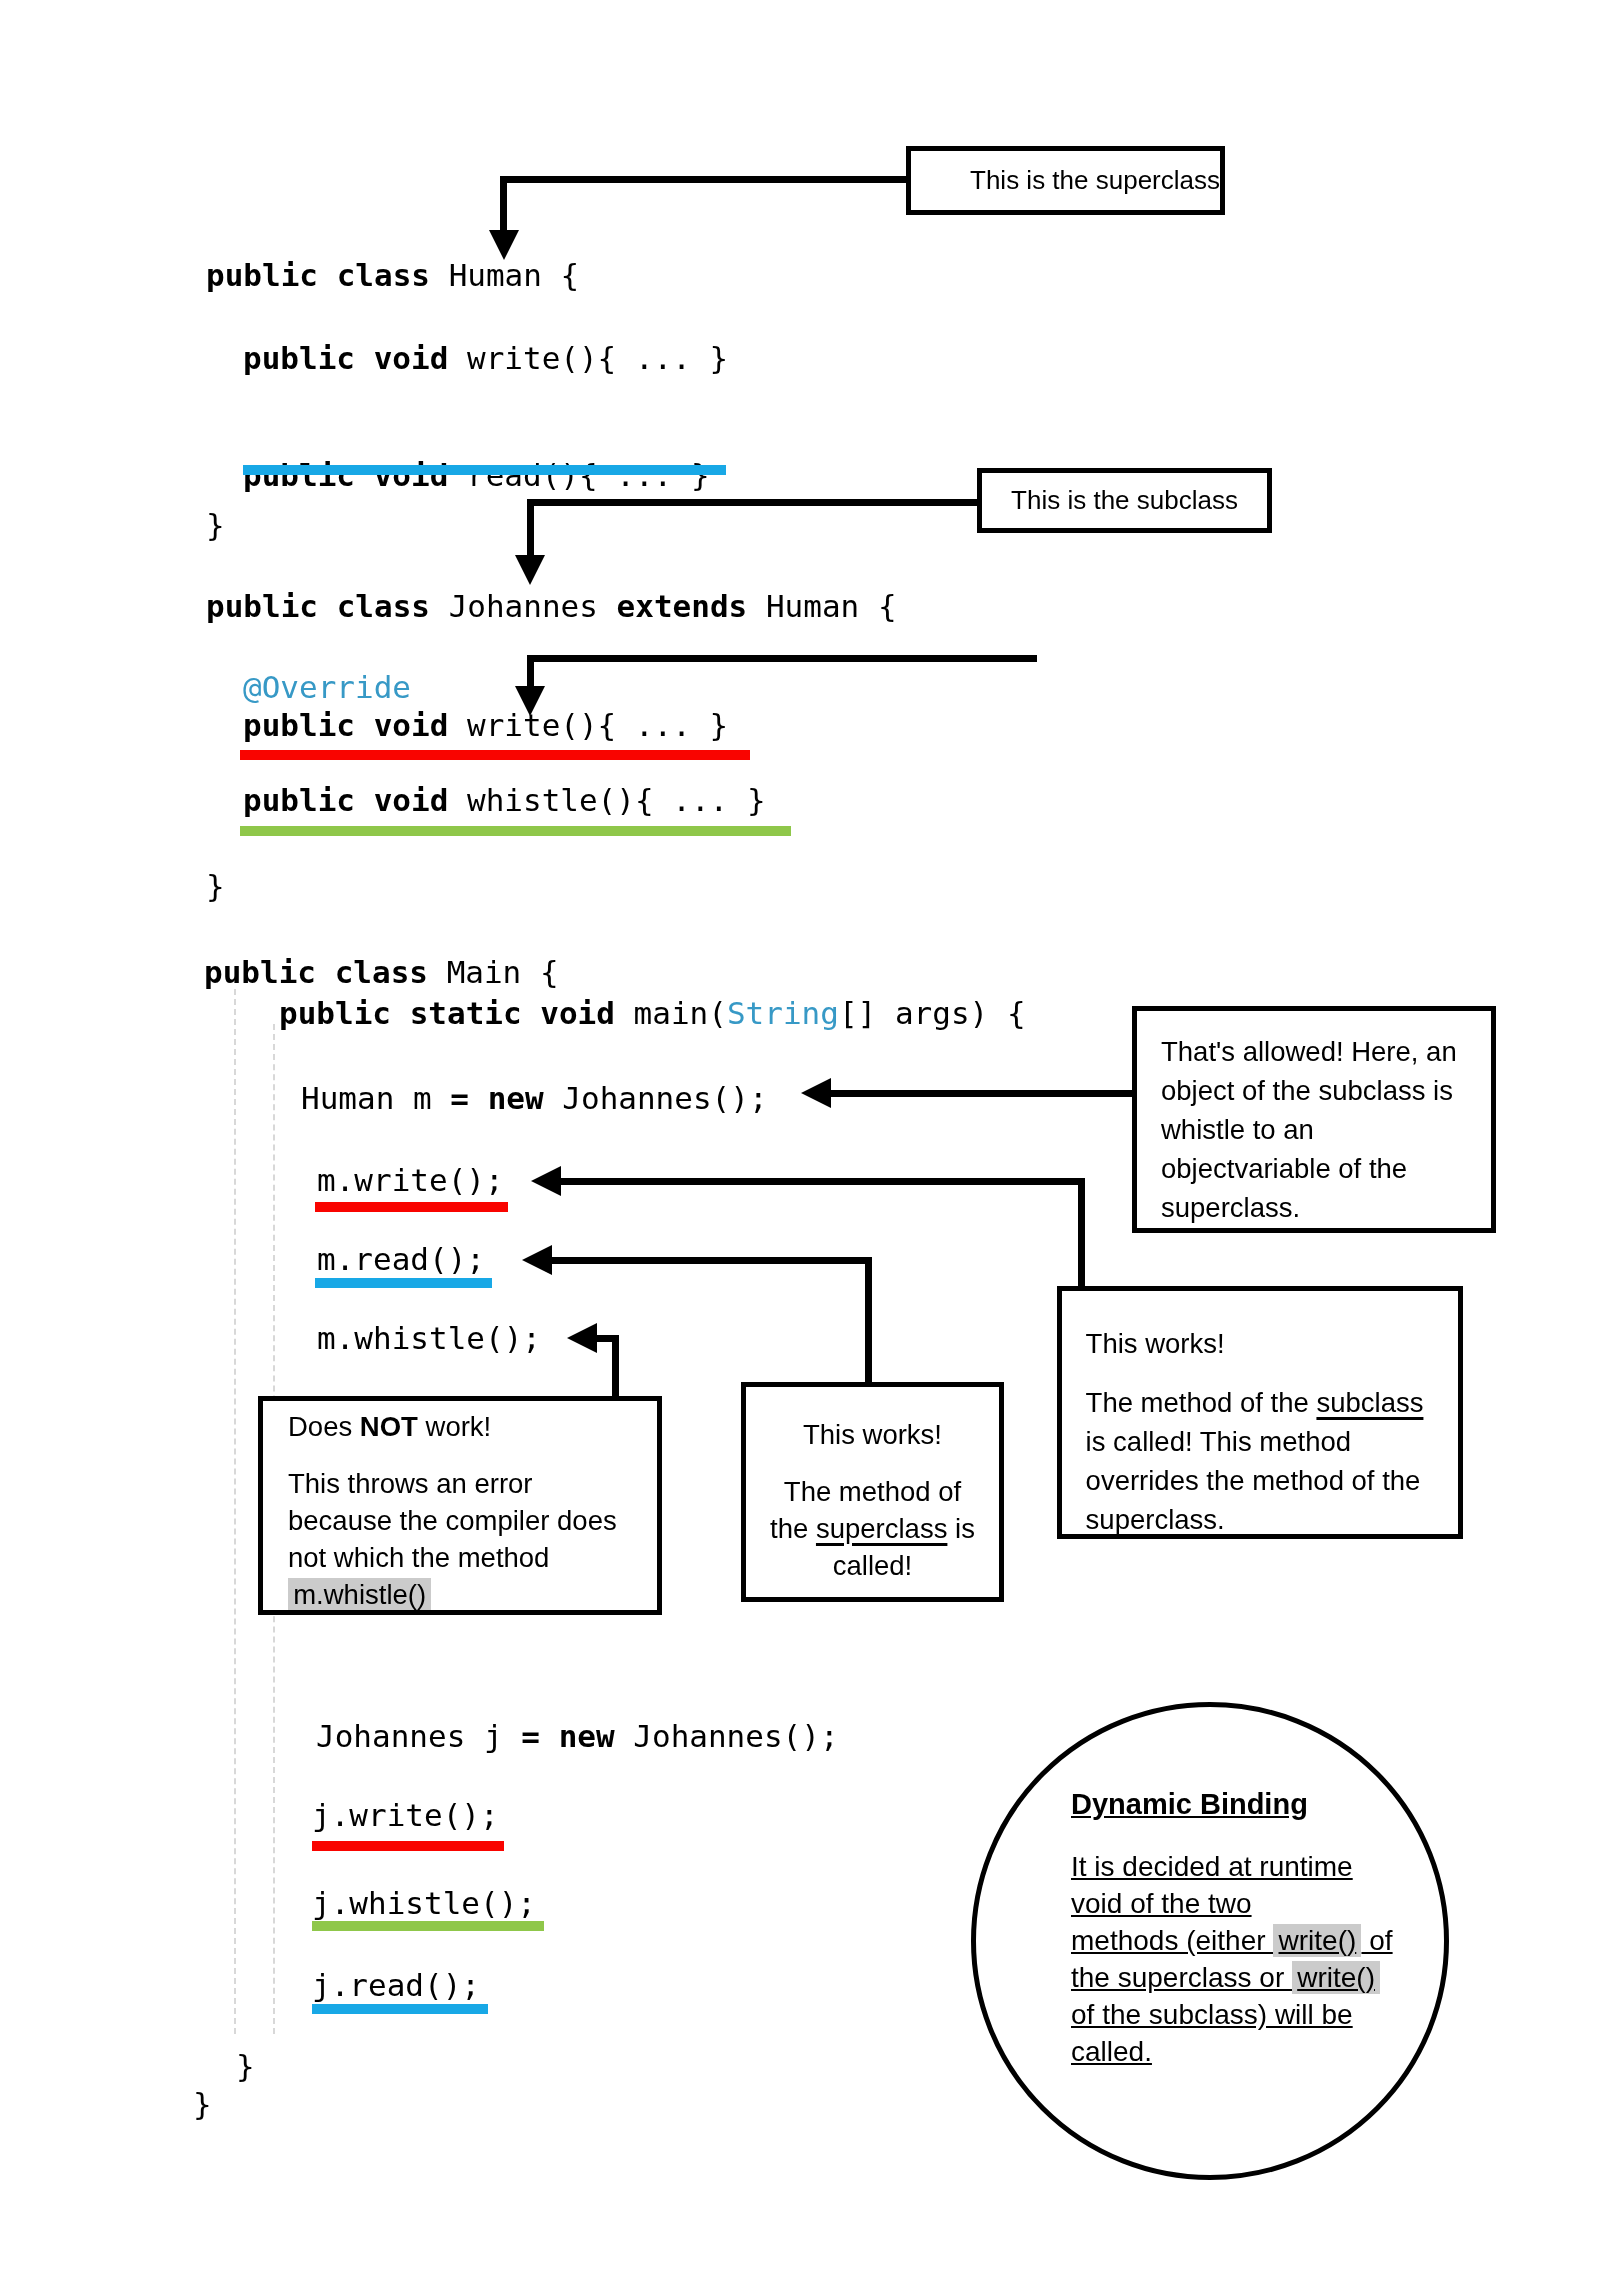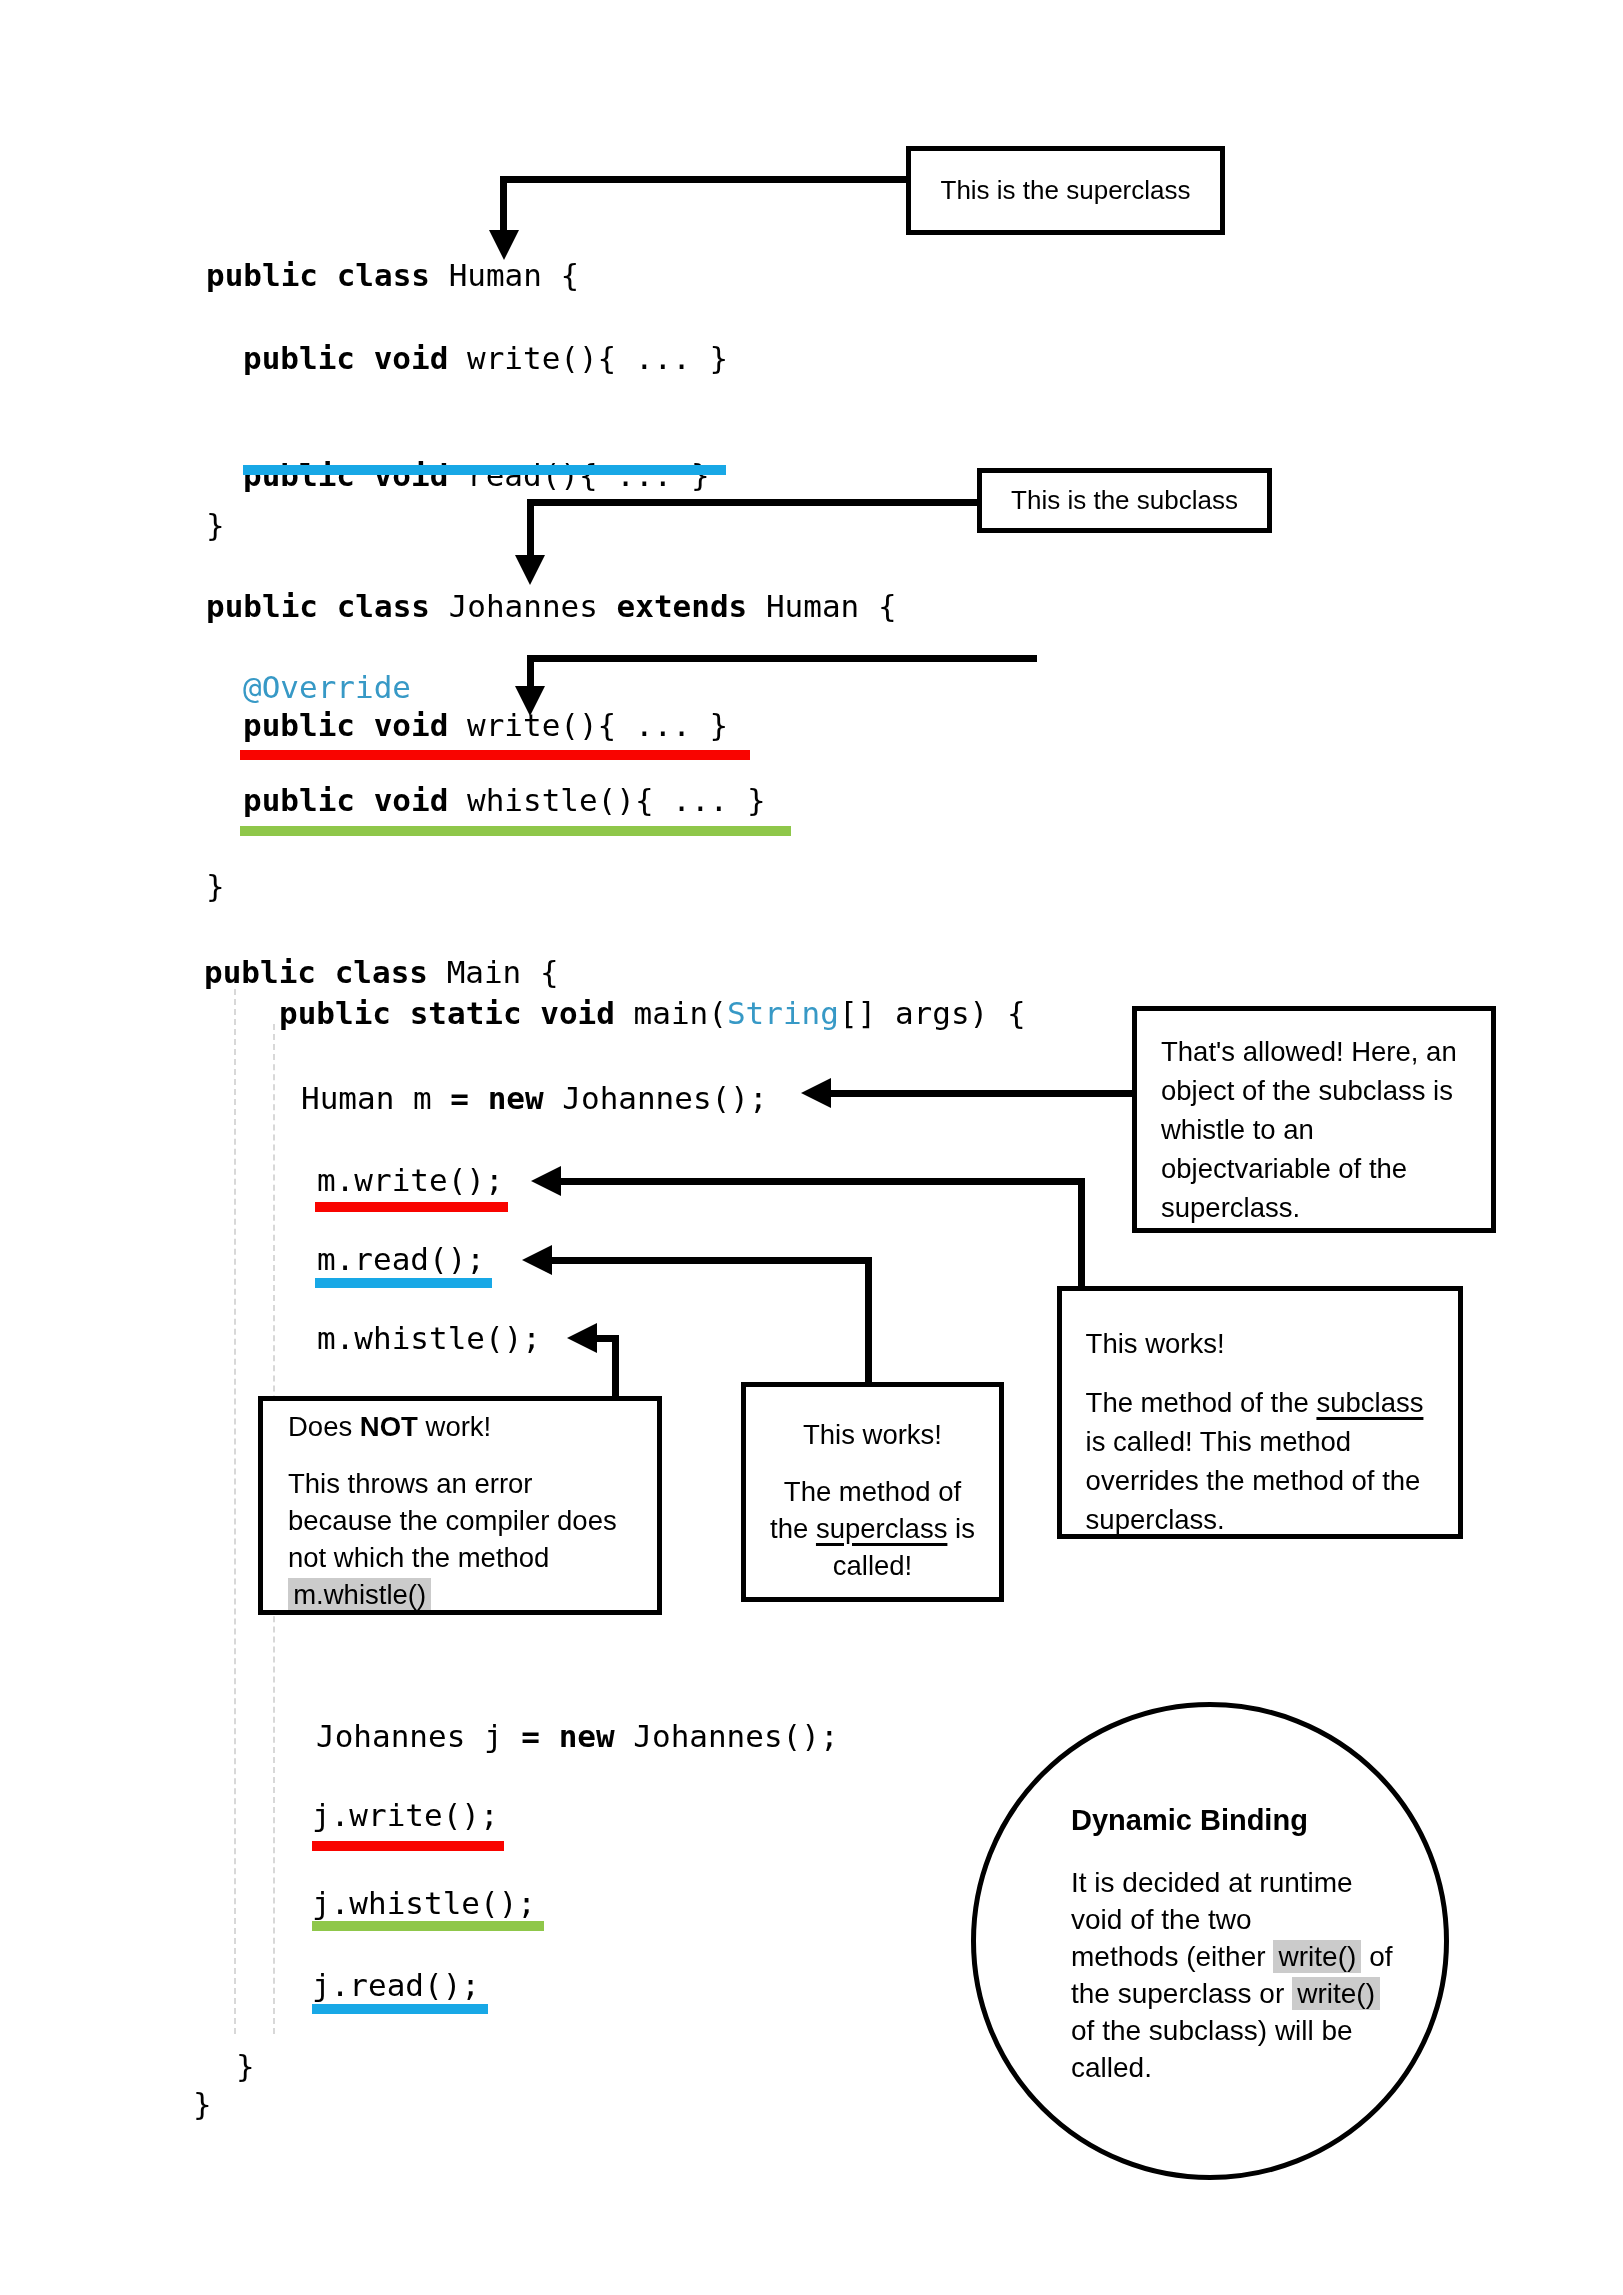--- a/index.html
+++ b/index.html
@@ -61,21 +61,21 @@
   .hl{background:var(--highlight,#cbcbcb);padding:0.7px 5.2px;}
   .flexc{display:flex;align-items:center;justify-content:center;font-size:26px;}
   
   .circle{
     position:absolute;
     border:5.9px solid #000;
     border-radius:50%;
     background:#fff;
     box-sizing:border-box;
   }
-  .circle-inner{position:absolute;left:95px;top:96px;width:366px;}
+  .circle-inner{position:absolute;left:95px;top:80px;width:366px;text-decoration:underline;}
   .circle-title{font-size:29px;font-weight:700;line-height:34px;margin-bottom:27px;white-space:nowrap;}
   .circle-body{font-size:28px;line-height:37px;}
 </style>
 </head>
 <body>
 
 <div id="canvas">
 
   <div class="guide" style="left:234px;top:989px;height:1045px;"></div>
   <div class="guide" style="left:273px;top:1024px;height:1010px;"></div>
@@ -134,21 +134,21 @@
   <div class="aline" style="left:1078px;top:1178px;width:6.5px;height:110px;"></div>
 
   <div class="ahead-left" style="left:522px;top:1245px;"></div>
   <div class="aline" style="left:547px;top:1257px;width:325px;height:6.5px;"></div>
   <div class="aline" style="left:865px;top:1257px;width:6.5px;height:127px;"></div>
 
   <div class="ahead-left" style="left:567px;top:1323px;"></div>
   <div class="aline" style="left:591px;top:1335px;width:27px;height:6.5px;"></div>
   <div class="aline" style="left:612px;top:1335px;width:6.5px;height:62px;"></div>
 
-  <div class="ann-box flexc" style="left:906px;top:146px;width:319px;height:89px;">
+  <div class="ann-box flexc" style="left:906px;top:146px;width:319px;height:69px;justify-content:flex-end;">
     <span>This is the superclass</span>
   </div>
 
   <div class="ann-box flexc" style="left:977px;top:468px;width:295px;height:65px;">
     <span>This is the subclass</span>
   </div>
 
 
   <div class="ann-box rich lh60" style="left:1132px;top:1006px;width:364px;height:227px;padding:21px 24px;">
       <div class="line"><span>That's allowed! Here, an</span></div>

